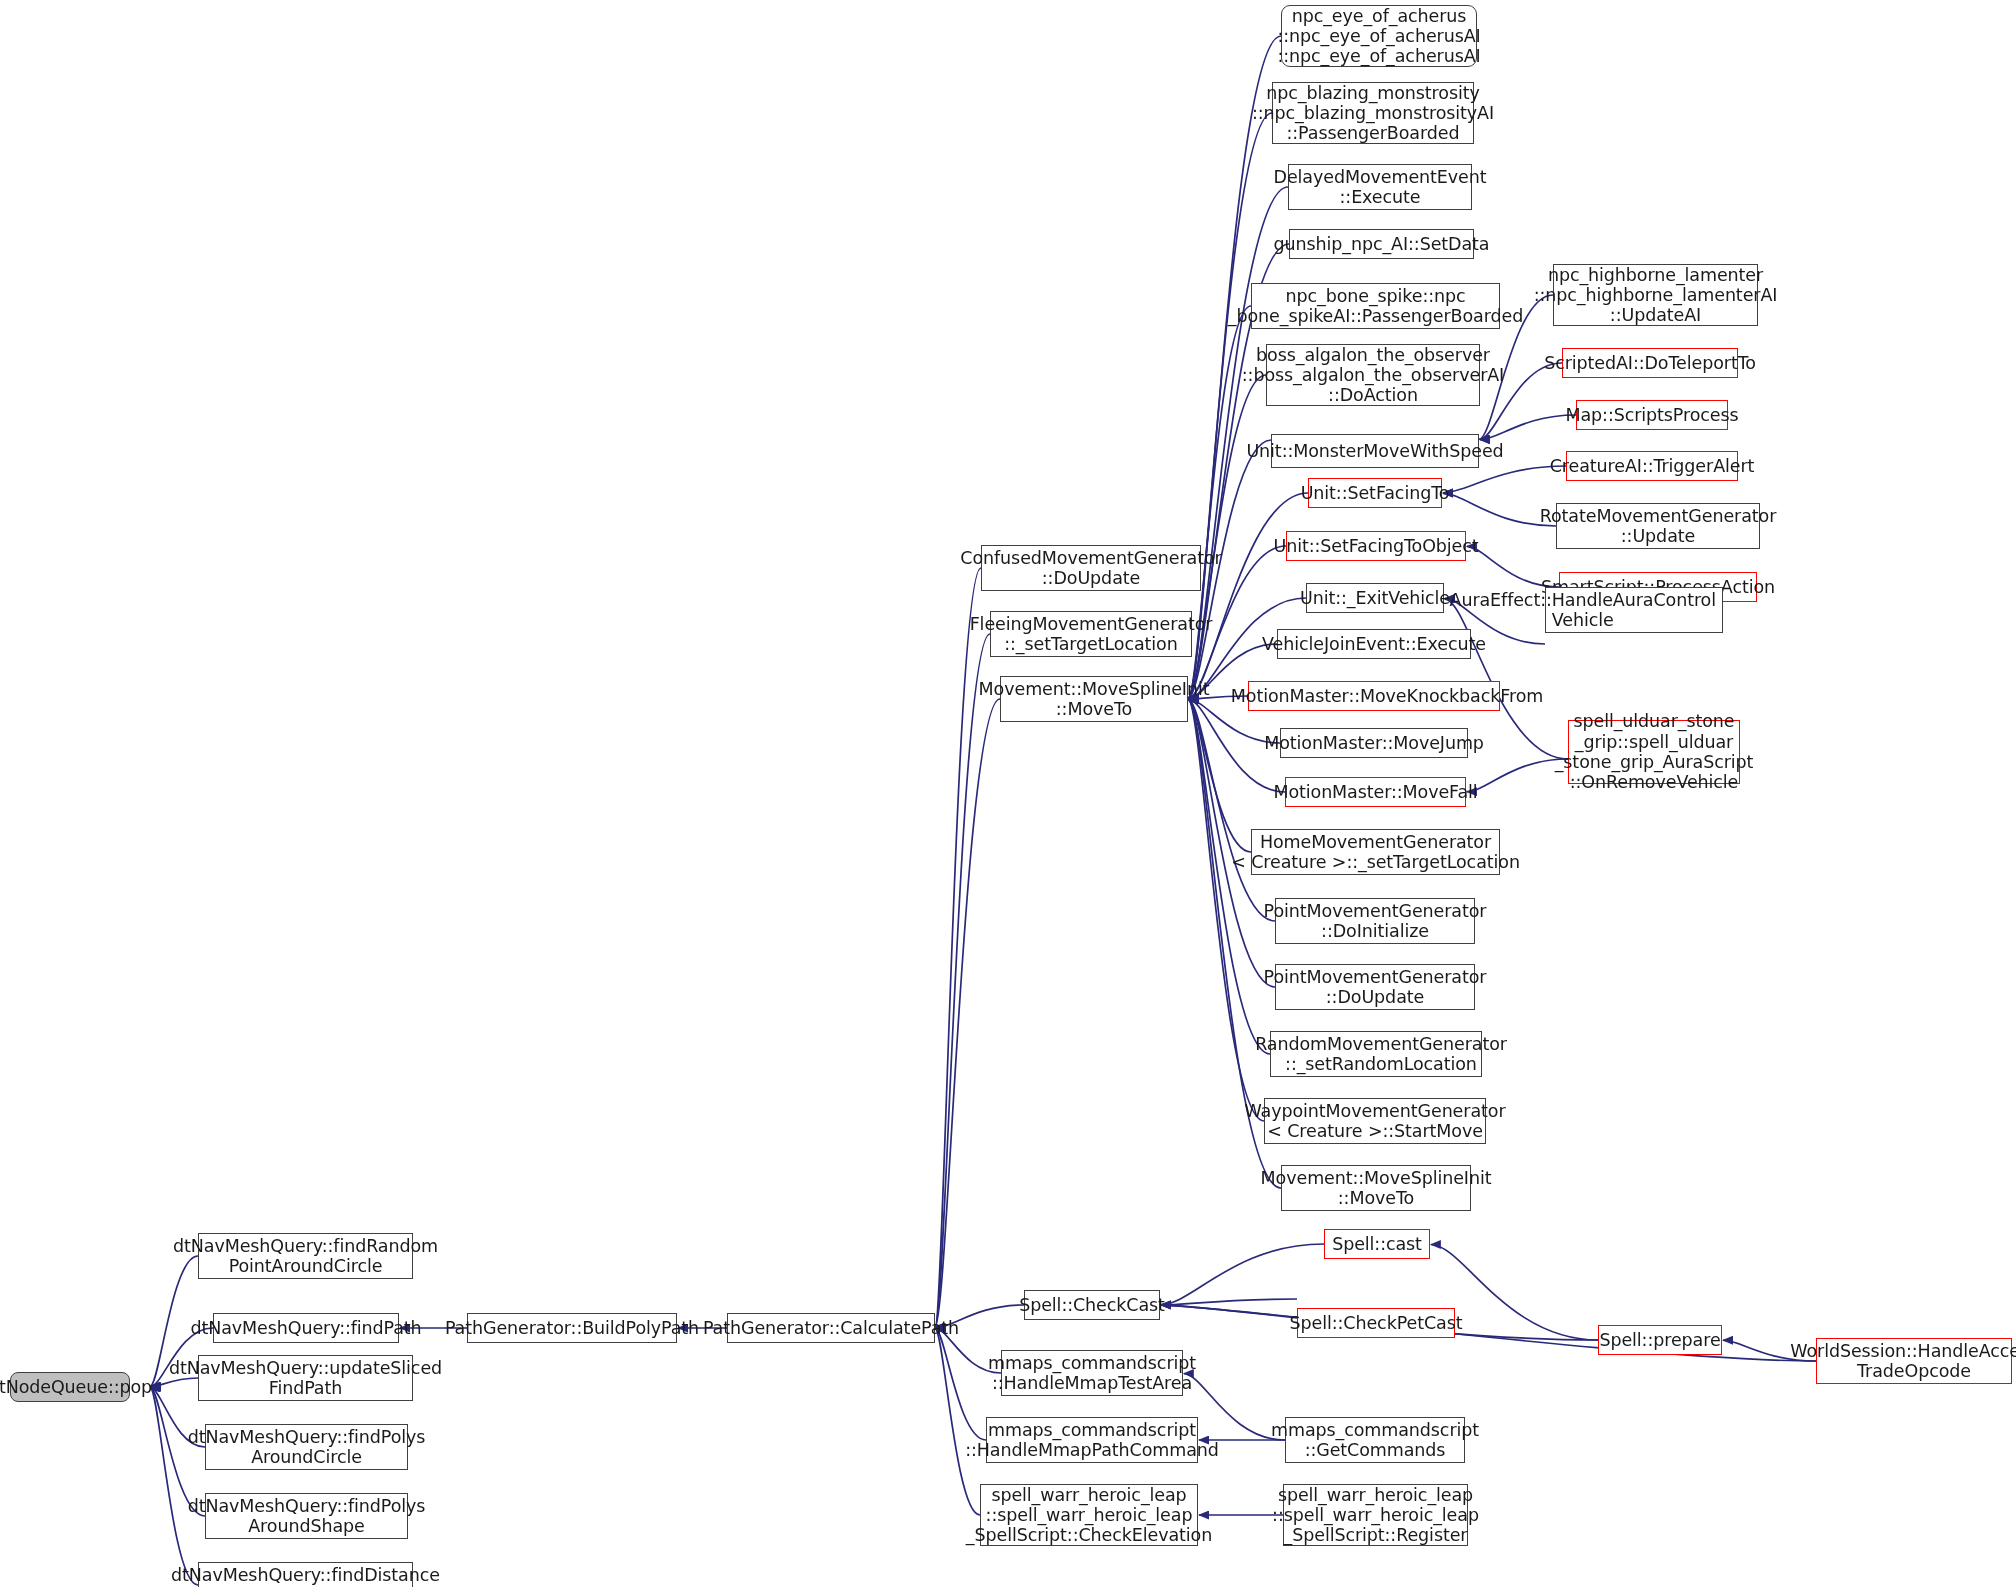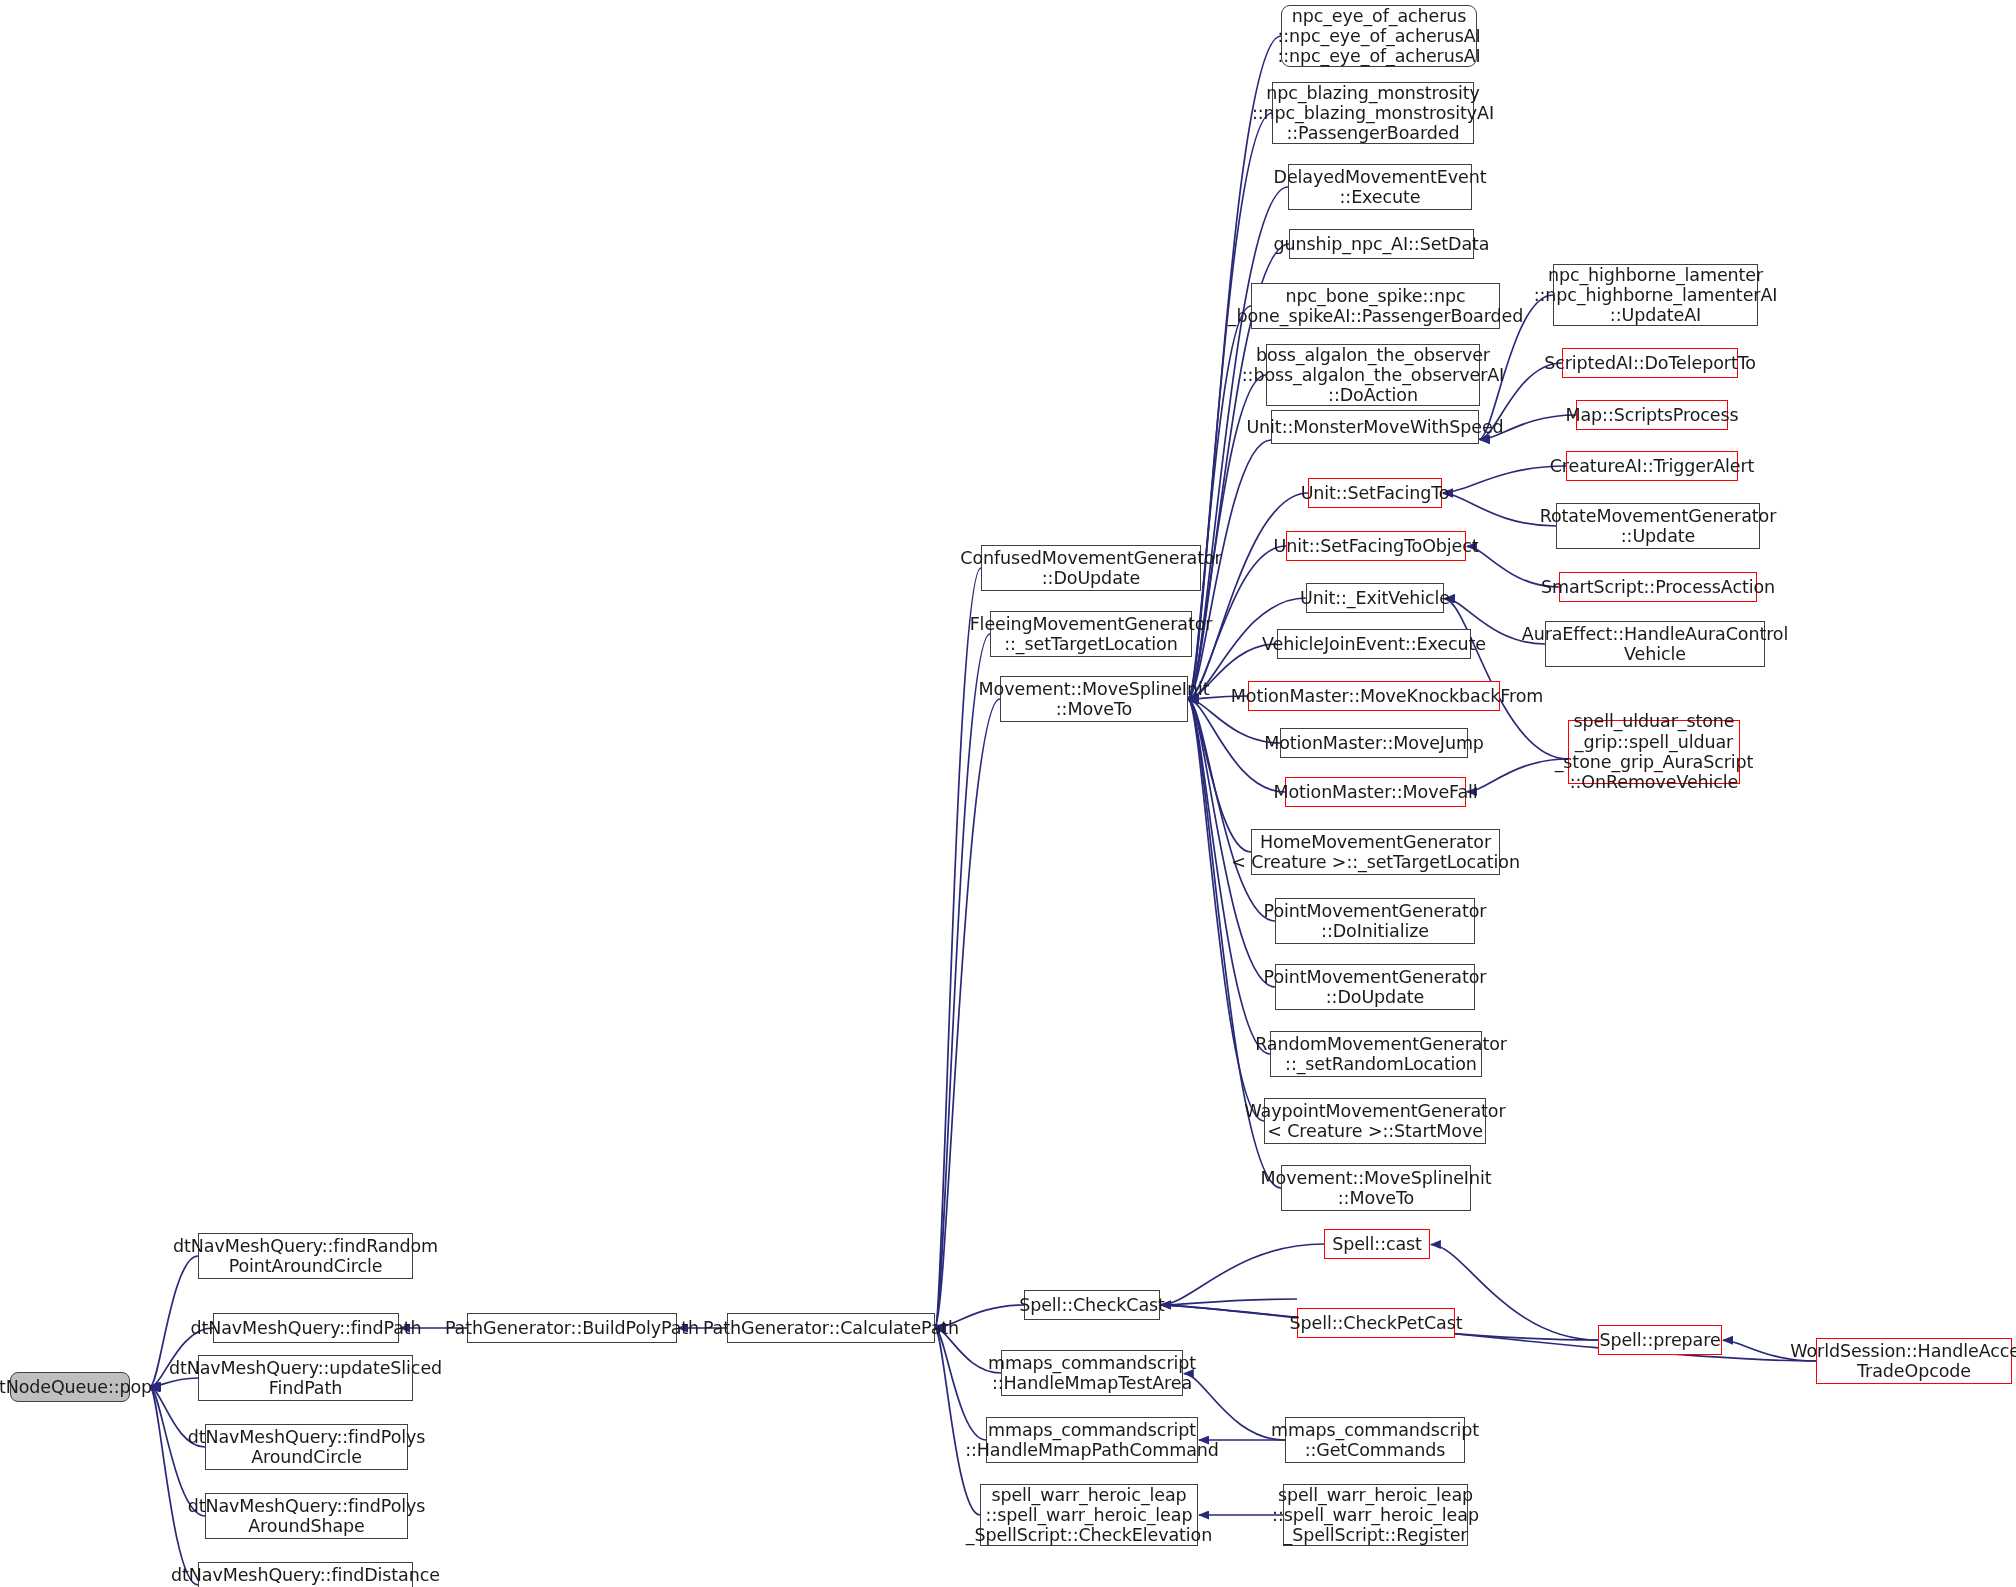--- a/index.html
+++ b/index.html
@@ -128,21 +128,21 @@
 ::npc_blazing_monstrosityAI
 ::PassengerBoarded</span></div>
       <div class="node" style="left: 1288px; top: 164px; width: 184px; height: 46px;"><span>DelayedMovementEvent
 ::Execute</span></div>
       <div class="node" style="left: 1289px; top: 229px; width: 185px; height: 30px;"><span>gunship_npc_AI::SetData</span></div>
       <div class="node" style="left: 1251px; top: 283px; width: 249px; height: 46px;"><span>npc_bone_spike::npc
 _bone_spikeAI::PassengerBoarded</span></div>
       <div class="node" style="left: 1266px; top: 344px; width: 214px; height: 62px;"><span>boss_algalon_the_observer
 ::boss_algalon_the_observerAI
 ::DoAction</span></div>
-      <div class="node" style="left: 1271px; top: 410px; width: 208px; height: 34px;"><span>Unit::MonsterMoveWithSpeed</span></div>
+      <div class="node" style="left: 1271px; top: 434px; width: 208px; height: 34px;"><span>Unit::MonsterMoveWithSpeed</span></div>
       <div class="node red" style="left: 1308px; top: 478px; width: 134px; height: 30px;"><span>Unit::SetFacingTo</span></div>
       <div class="node red" style="left: 1286px; top: 531px; width: 180px; height: 30px;"><span>Unit::SetFacingToObject</span></div>
       <div class="node" style="left: 1306px; top: 583px; width: 138px; height: 30px;"><span>Unit::_ExitVehicle</span></div>
       <div class="node" style="left: 1277px; top: 629px; width: 194px; height: 30px;"><span>VehicleJoinEvent::Execute</span></div>
       <div class="node red" style="left: 1248px; top: 681px; width: 252px; height: 30px; padding-left: 32px;"><span>MotionMaster::MoveKnockbackFrom</span></div>
       <div class="node" style="left: 1280px; top: 728px; width: 188px; height: 30px;"><span>MotionMaster::MoveJump</span></div>
       <div class="node red" style="left: 1285px; top: 777px; width: 181px; height: 30px;"><span>MotionMaster::MoveFall</span></div>
       <div class="node" style="left: 1251px; top: 829px; width: 249px; height: 46px;"><span>HomeMovementGenerator
 &lt; Creature &gt;::_setTargetLocation</span></div>
       <div class="node" style="left: 1275px; top: 898px; width: 200px; height: 46px;"><span>PointMovementGenerator
@@ -157,21 +157,21 @@
 ::MoveTo</span></div>
       <div class="node" style="left: 1553px; top: 264px; width: 205px; height: 62px;"><span>npc_highborne_lamenter
 ::npc_highborne_lamenterAI
 ::UpdateAI</span></div>
       <div class="node red" style="left: 1562px; top: 348px; width: 176px; height: 30px;"><span>ScriptedAI::DoTeleportTo</span></div>
       <div class="node red" style="left: 1576px; top: 400px; width: 152px; height: 30px;"><span>Map::ScriptsProcess</span></div>
       <div class="node red" style="left: 1566px; top: 451px; width: 172px; height: 30px;"><span>CreatureAI::TriggerAlert</span></div>
       <div class="node" style="left: 1556px; top: 503px; width: 204px; height: 46px;"><span>RotateMovementGenerator
 ::Update</span></div>
       <div class="node red" style="left: 1559px; top: 572px; width: 198px; height: 30px;"><span>SmartScript::ProcessAction</span></div>
-      <div class="node" style="left: 1545px; top: 621px; width: 220px; height: 46px;"><span>AuraEffect::HandleAuraControl
+      <div class="node" style="left: 1545px; top: 587px; width: 178px; height: 46px; justify-content: flex-end;"><span>AuraEffect::HandleAuraControl
 Vehicle</span></div>
       <div class="node red" style="left: 1568px; top: 720px; width: 172px; height: 64px;"><span>spell_ulduar_stone
 _grip::spell_ulduar
 _stone_grip_AuraScript
 ::OnRemoveVehicle</span></div>
       <div class="node" style="left: 1024px; top: 1290px; width: 136px; height: 30px;"><span>Spell::CheckCast</span></div>
       <div class="node red" style="left: 1324px; top: 1229px; width: 106px; height: 30px;"><span>Spell::cast</span></div>
       <div class="node red" style="left: 1297px; top: 1284px; width: 158px; height: 30px; margin-top: 24px;"><span>Spell::CheckPetCast</span></div>
       <div class="node red" style="left: 1598px; top: 1325px; width: 124px; height: 30px;"><span>Spell::prepare</span></div>
       <div class="node red" style="left: 1816px; top: 1338px; width: 196px; height: 46px;"><span>WorldSession::HandleAccept

